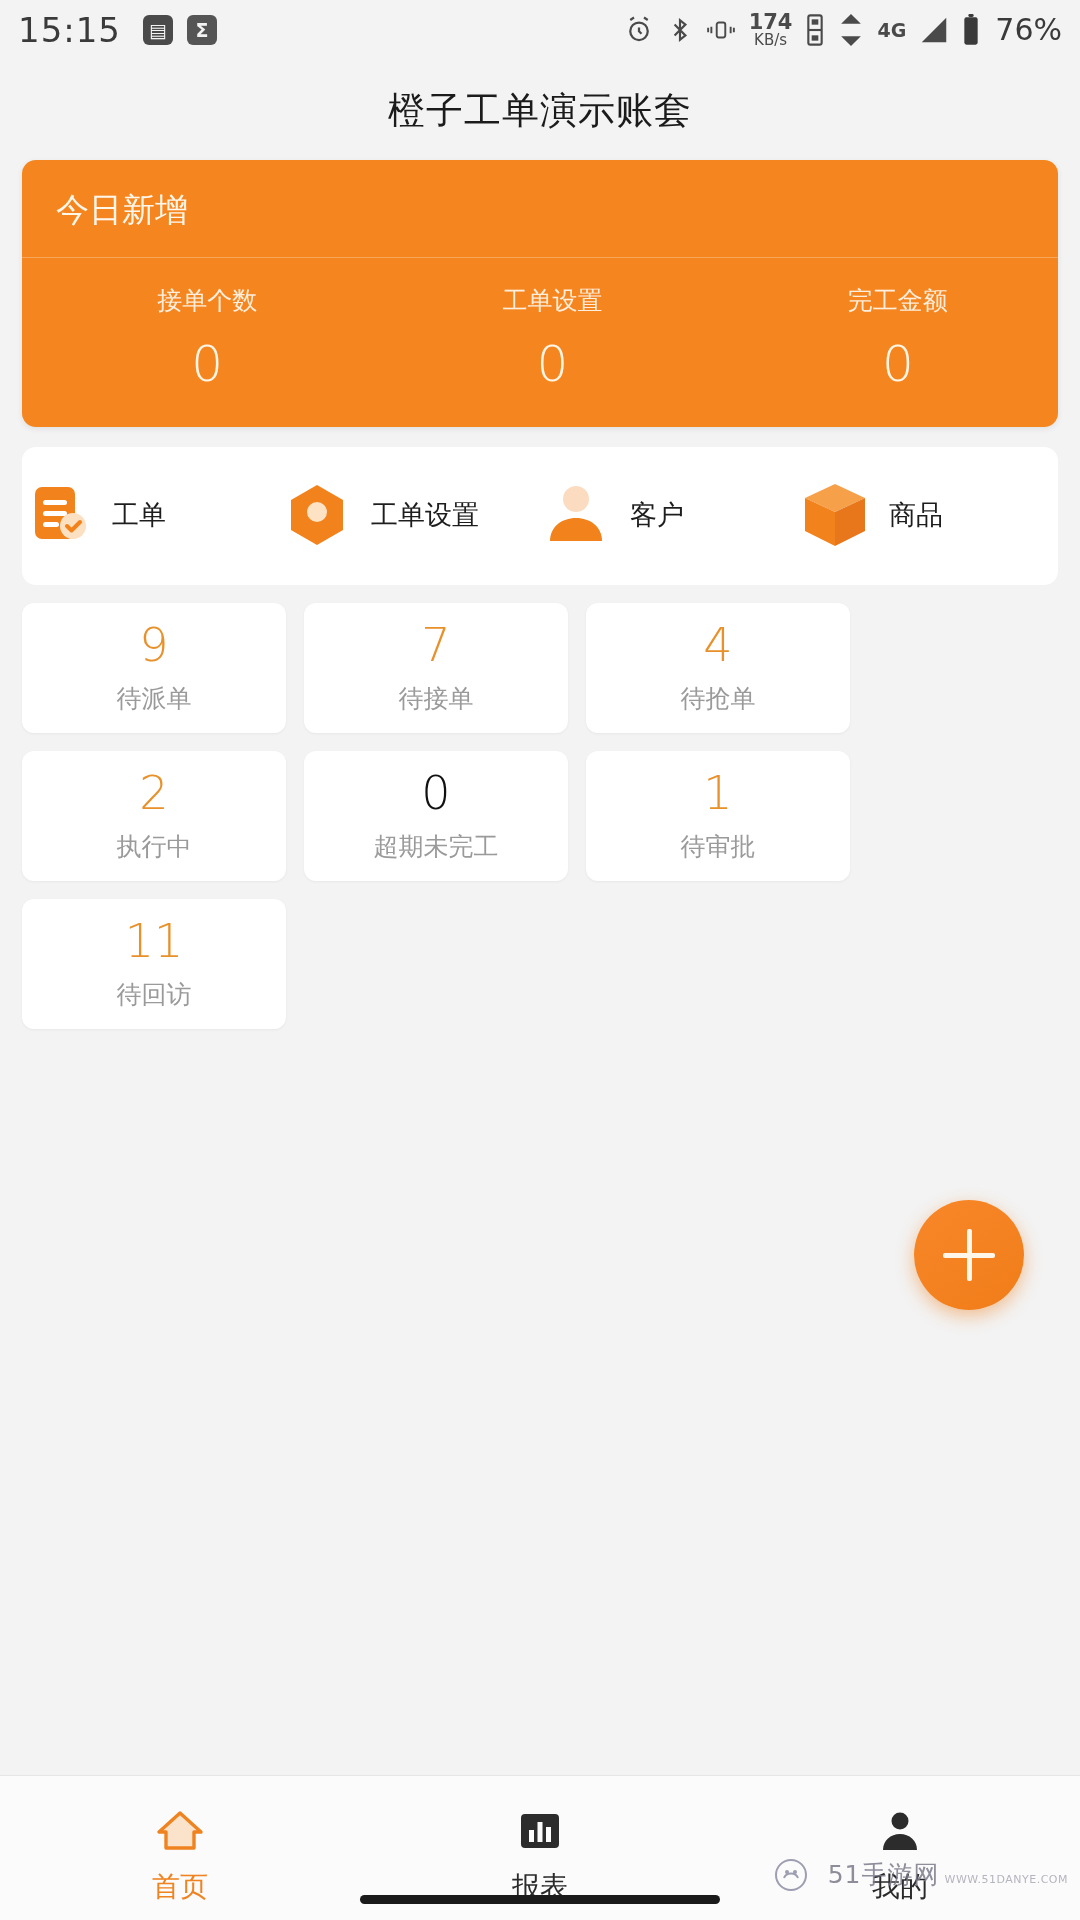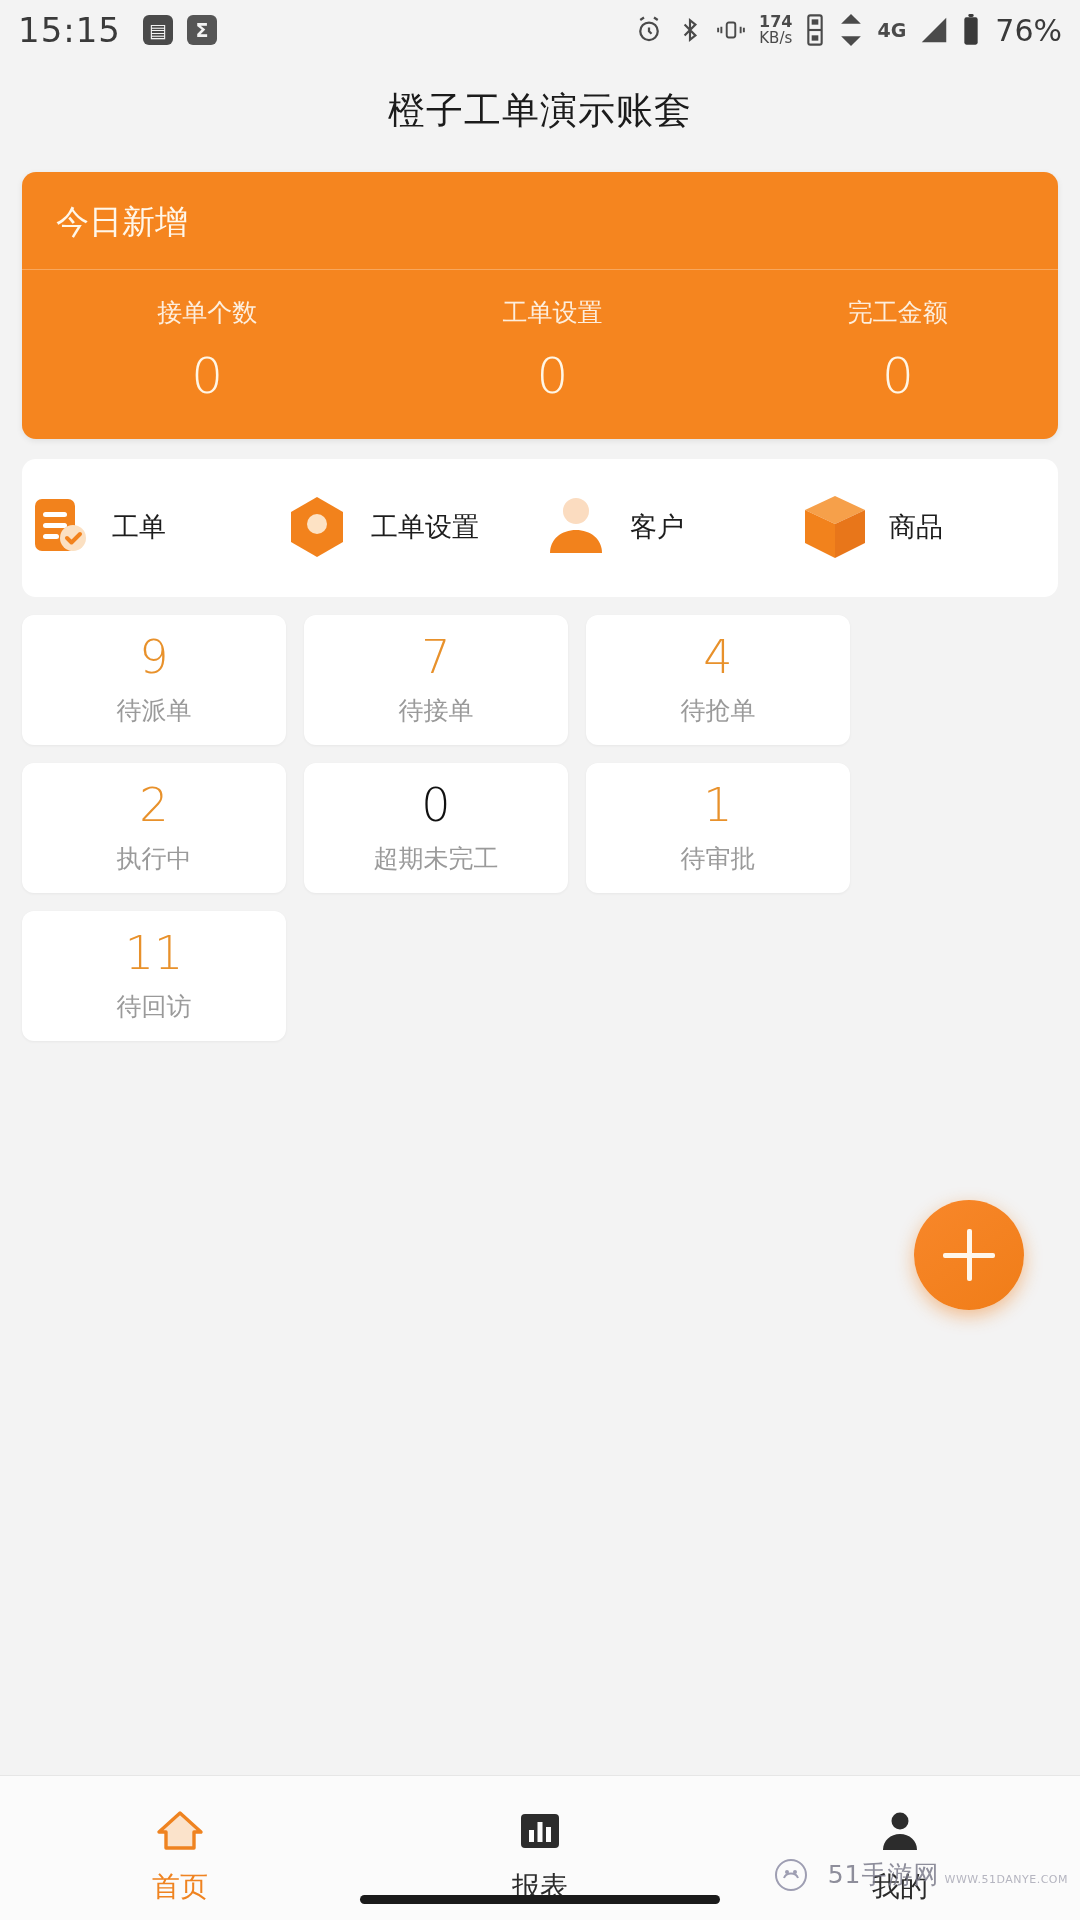--- a/index.html
+++ b/index.html
@@ -19,39 +19,38 @@
   .sb-time{ font-size:34px; letter-spacing:1px; color:#3a3a3a; }
   .sb-left-icons{ display:flex; align-items:center; gap:14px; margin-left:22px; }
   .sb-chip{
     width:30px;height:30px;border-radius:6px;background:#4a4a4a;color:#f3f3f3;
     font-size:19px;display:flex;align-items:center;justify-content:center;font-weight:bold;
   }
   .sb-chip.outline{ background:#555; }
   .sb-right{ margin-left:auto; display:flex; align-items:center; gap:13px; }
   .sb-right .ic{ display:flex; align-items:center; justify-content:center; color:#4a4a4a; }
   .sb-kb{ font-size:15px; line-height:1.05; text-align:center; color:#4a4a4a; }
-  .sb-kb b{ display:block; font-size:16px; font-weight:bold; }
+  .sb-kb b{ display:block; font-size:21px; font-weight:bold; }
   .sb-4g{ font-size:19px; font-weight:bold; color:#4a4a4a; }
   .sb-batt{ font-size:30px; color:#3a3a3a; margin-left:2px;}
 
   
   .title{
     text-align:center; font-size:37px; color:#1b1b1b; padding:26px 12px 24px;
     letter-spacing:1px;
   }
 
   
   .summary{
     margin:0 22px; background:#f5851f; border-radius:14px; color:#fff;
     box-shadow:0 2px 6px rgba(0,0,0,.08);
   }
   .summary-head{
     font-size:33px; padding:28px 34px 24px; color:#fff7ea;
     border-bottom:1px solid rgba(255,255,255,.28);
-    margin-top:12px;
   }
   .summary-stats{ display:flex; padding:26px 0 34px; }
   .stat{ flex:1; text-align:center;padding-left:25px; }
   .stat-label{ font-size:25px; color:#fdeedd; }
   .stat-value{ font-size:50px; color:#fff6e6; margin-top:18px; font-weight:300; }
 
   
   .shortcuts{
     margin:20px 22px 0; background:#fff; border-radius:14px;
     display:flex; padding:32px 0 34px;

